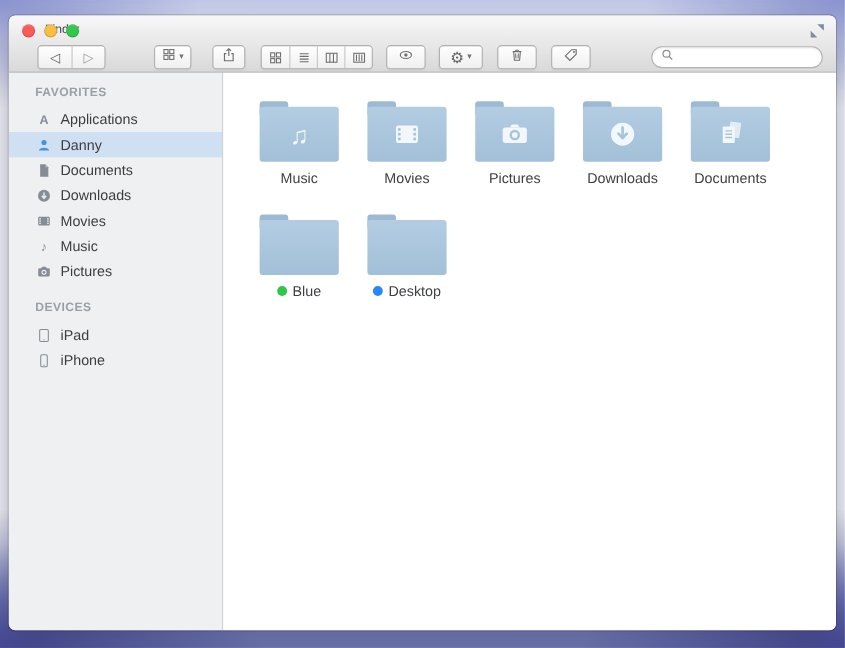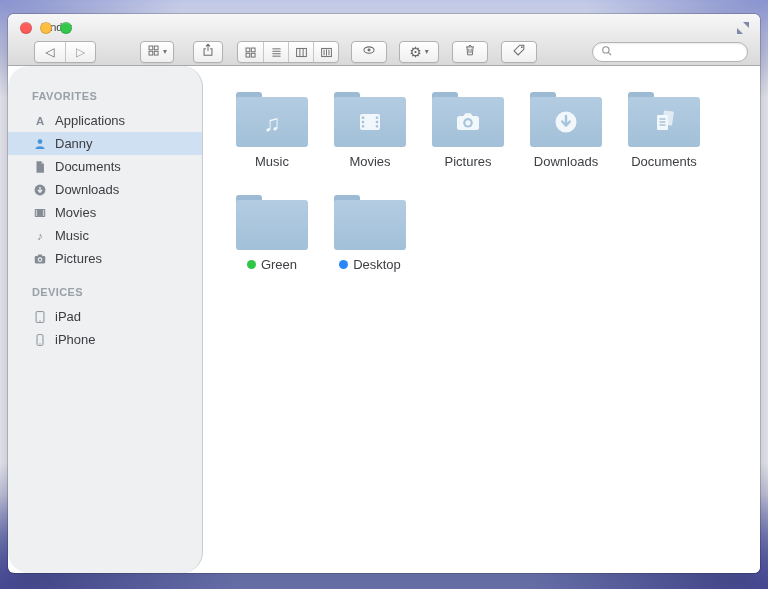--- a/index.html
+++ b/index.html
@@ -34,21 +34,21 @@
   .seg .cell:first-child{ border-left:none; }
   .seg.nav .cell{ width:30px; }
   .glyph{ font-size:12px; line-height:1; }
   .glyph.back{ color:#646464; }
   .glyph.fwd{ color:#a0a0a0; }
   .chev{ font-size:8px; color:#777; margin-left:3px; line-height:1; }
   .gearglyph{ font-size:14px; color:#646464; line-height:1; }
   .search-field{ margin-left:auto; width:156px; height:20px; border:1px solid #b3b3b3; border-radius:10px; background:#fff; display:flex; align-items:center; padding:0 8px; gap:4px; box-shadow:inset 0 1px 2px rgba(0,0,0,.08); }
   .search-field input{ border:none; outline:none; flex:1; min-width:0; font-size:12px; height:16px; background:transparent; font-family:inherit; }
   .bodyrow{ flex:1; display:flex; min-height:0; }
-  .sidebar{ width:195px; flex:none; background:#eef0f1; border-right:1px solid #c9cbcd; padding-top:24px; overflow:hidden;border-radius:21px; }
+  .sidebar{ width:195px; flex:none; background:#eef0f1; border-right:1px solid #c9cbcd; padding-top:12px; overflow:hidden; }
   .section{ margin-bottom:16px; }
   .section-title{ font-size:11px; font-weight:bold; color:#9aa0a7; letter-spacing:.4px; padding:0 0 7px 24px; }
   .side-item{ height:23px; display:flex; align-items:center; padding-left:24px; gap:7px; font-size:13px; color:#3b3d40; }
   .side-item.selected{ background:#cfe0f3;align-items:center; }
   .sicon{ width:16px; height:16px; flex:none; display:flex; align-items:center; justify-content:center; }
   .tagdot{ width:9px; height:9px; border-radius:50%; }
   .main{ flex:1; background:#fff; padding:26px 0 0 20px; overflow:hidden; }
   .grid{ display:flex; flex-wrap:wrap; width:500px; }
   .folder-item{ width:98px; margin-bottom:26px; }
   .folder-icon{ width:72px; height:55px; margin:0 auto; position:relative; }
@@ -381,21 +381,21 @@
           <div class="folder-label">Documents</div>
         </div>
 
         <div class="folder-item">
           <div class="folder-icon">
             <div class="folder-tab"></div>
             <div class="folder-body"></div>
           </div>
           <div class="folder-label">
             <span class="tagdot" style="background: rgb(46, 199, 72);"></span>
-            <span>Green</span>
+            <span>Blue</span>
           </div>
         </div>
 
 
         <div class="folder-item">
           <div class="folder-icon">
             <div class="folder-tab"></div>
             <div class="folder-body"></div>
           </div>
           <div class="folder-label">

